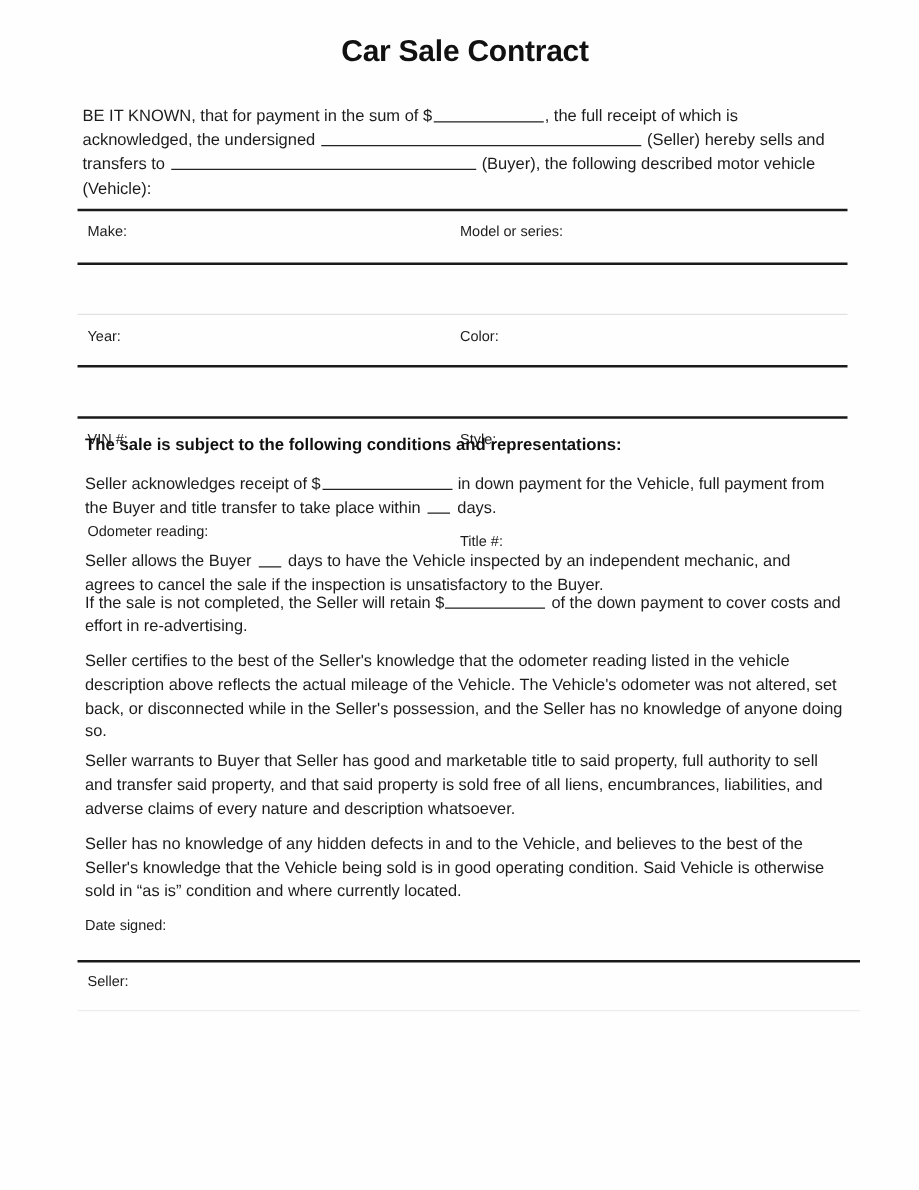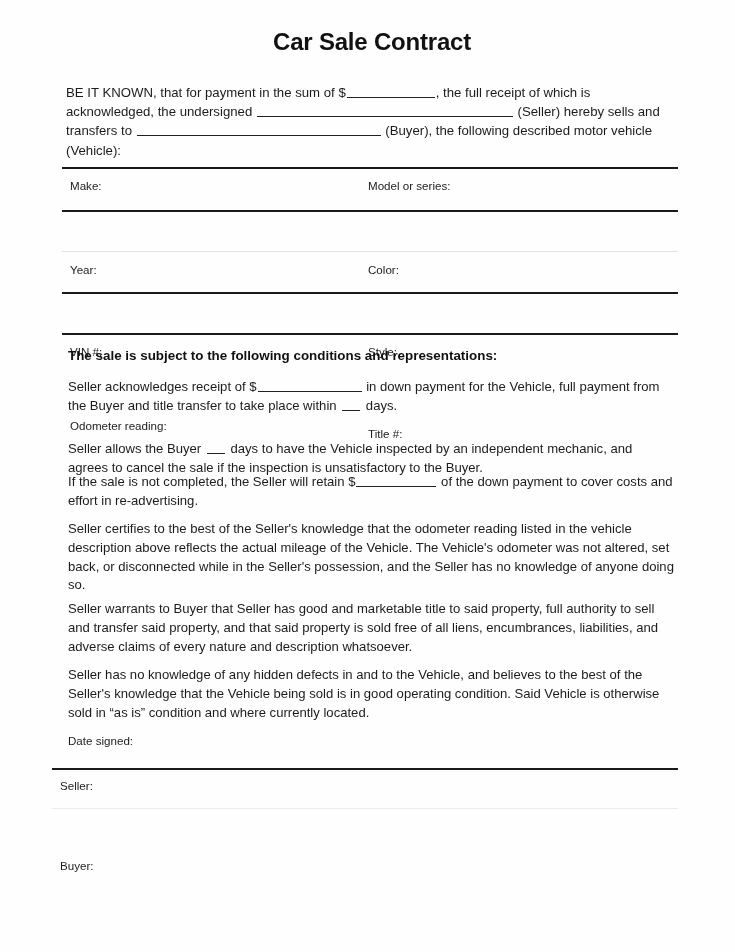--- a/index.html
+++ b/index.html
@@ -133,21 +133,21 @@
     position: absolute;
     left: 68px;
     top: 734px;
     font-size: 11.6px;
     color: #1c1c1c;
   }
 
   
   .stable {
     position: absolute;
-    left: 52px;
+    left: 62px;
     top: 768px;
     width: 626px;
   }
   .srule-thick {
     position: absolute;
     left: 0;
     width: 626px;
     height: 0;
     border-top: 2.2px solid #1a1a1a;
   }
@@ -234,18 +234,15 @@
 
   <div class="stable">
     <div class="srule-thick" style="top:0px;"></div>
 
     <div class="srow" style="top:0px;">
       <div class="scell" style="top:11px;">Seller:</div>
     </div>
 
     <div class="srule-thin" style="top:40px;"></div>
 
-    <div class="srow" style="top:40px;">
-      <div class="scell" style="top:11px;">Buyer:</div>
-    </div>
   </div>
 
 </div>
 
 </body></html>

